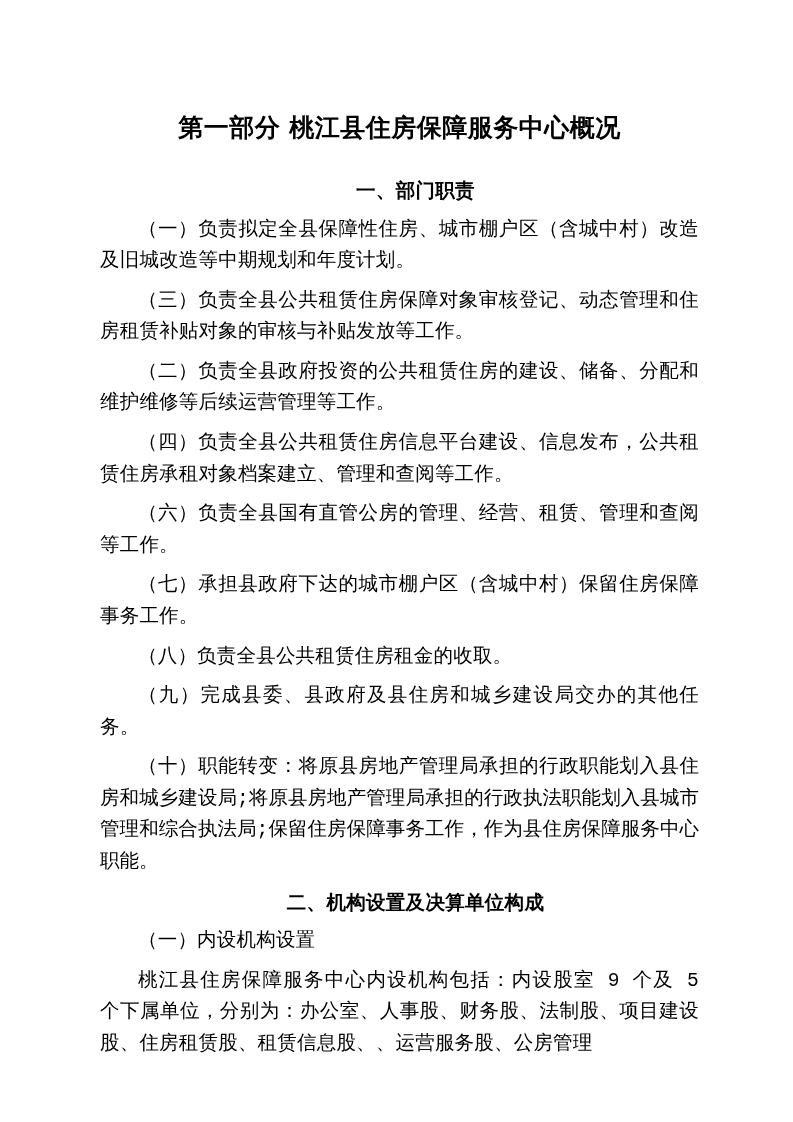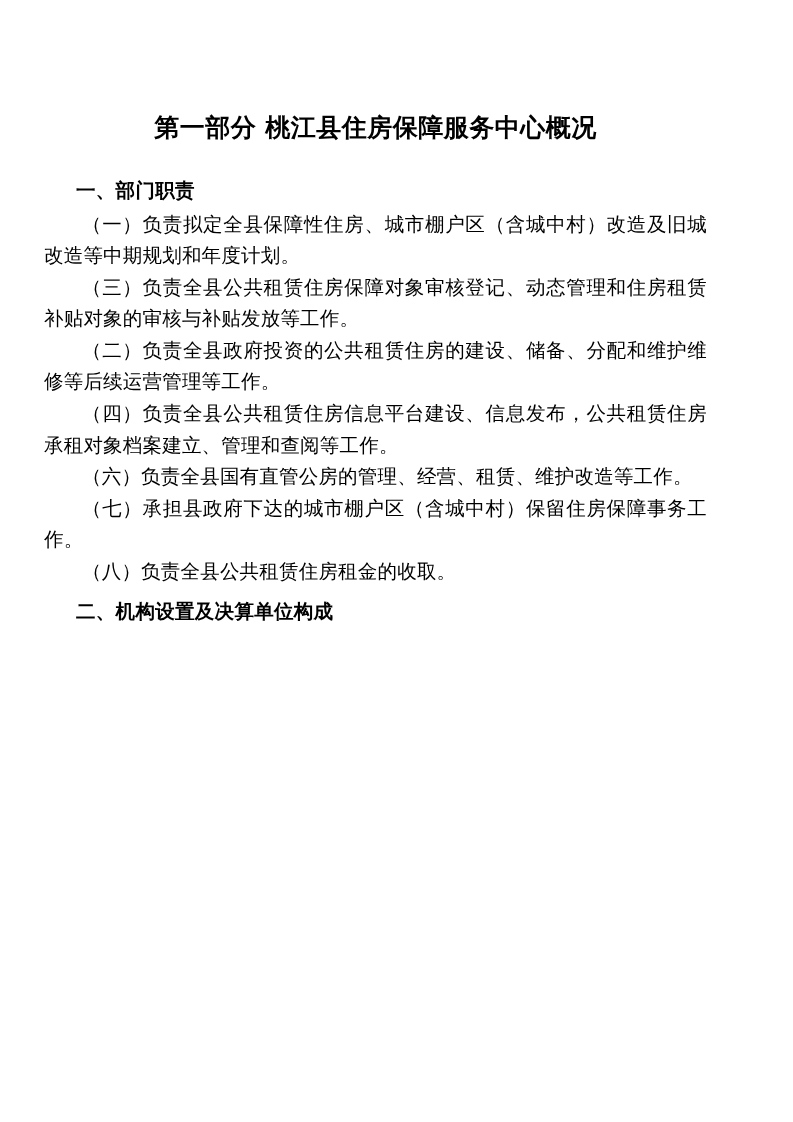--- a/index.html
+++ b/index.html
@@ -11,69 +11,75 @@
     width: 793px;
     height: 1122px;
     font-family: "DejaVu Serif", "Liberation Serif", serif;
     color: #000000;
     overflow: hidden;
   }
   .page {
     box-sizing: border-box;
     width: 793px;
     height: 1122px;
-    padding: 96px 86px 60px 44px;
+    padding: 96px 86px 60px 92px;
     background: #ffffff;
   }
   .doc-title {
     font-family: "DejaVu Sans", "Liberation Sans", sans-serif;
     font-weight: bold;
     font-size: 25px;
     text-align: center;
     letter-spacing: 0.5px;
     margin: 14px 0 30px 0;
     line-height: 1.4;
   }
   .section-heading {
     font-family: "DejaVu Sans", "Liberation Sans", sans-serif;
     font-weight: bold;
     font-size: 19.5px;
     line-height: 1.62;
     text-indent: 32px;
     margin: 8px 0 2px 0;
     letter-spacing: 0.3px;
+    text-align: center;
   }
   .para {
     font-size: 19.5px;
     line-height: 1.62;
     text-indent: 38px;
-    margin: 0;
+    margin: 8px;
     text-align: justify;
     text-justify: inter-ideograph;
     letter-spacing: 0.2px;
+    font-family: Liberation Mono, monospace;
   }
   .para.tight {
     letter-spacing: 0px;
   }
 </style>
 </head>
 <body>
 
 <div class="page">
 
   <h1 class="doc-title">第一部分  桃江县住房保障服务中心概况</h1>
 
   <div>
     <div class="section-heading">一、部门职责</div>
     <p class="para">（一）负责拟定全县保障性住房、城市棚户区（含城中村）改造及旧城改造等中期规划和年度计划。</p>
     <p class="para">（三）负责全县公共租赁住房保障对象审核登记、动态管理和住房租赁补贴对象的审核与补贴发放等工作。</p>
     <p class="para">（二）负责全县政府投资的公共租赁住房的建设、储备、分配和维护维修等后续运营管理等工作。</p>
     <p class="para">（四）负责全县公共租赁住房信息平台建设、信息发布，公共租赁住房承租对象档案建立、管理和查阅等工作。</p>
-    <p class="para">（六）负责全县国有直管公房的管理、经营、租赁、维护改造等工作。</p>
+    <p class="para">（六）负责全县国有直管公房的管理、经营、租赁、管理和查阅等工作。</p>
     <p class="para">（七）承担县政府下达的城市棚户区（含城中村）保留住房保障事务工作。</p>
     <p class="para">（八）负责全县公共租赁住房租金的收取。</p>
+    <p class="para">（九）完成县委、县政府及县住房和城乡建设局交办的其他任务。</p>
+    <p class="para tight">（十）职能转变：将原县房地产管理局承担的行政职能划入县住房和城乡建设局;将原县房地产管理局承担的行政执法职能划入县城市管理和综合执法局;保留住房保障事务工作，作为县住房保障服务中心职能。</p>
   </div>
 
   <div>
     <div class="section-heading">二、机构设置及决算单位构成</div>
+    <p class="para">（一）内设机构设置</p>
+    <p class="para">桃江县住房保障服务中心内设机构包括：内设股室 9 个及 5 个下属单位，分别为：办公室、人事股、财务股、法制股、项目建设股、住房租赁股、租赁信息股、、运营服务股、公房管理</p>
   </div>
 
 </div>
 
 </body></html>

